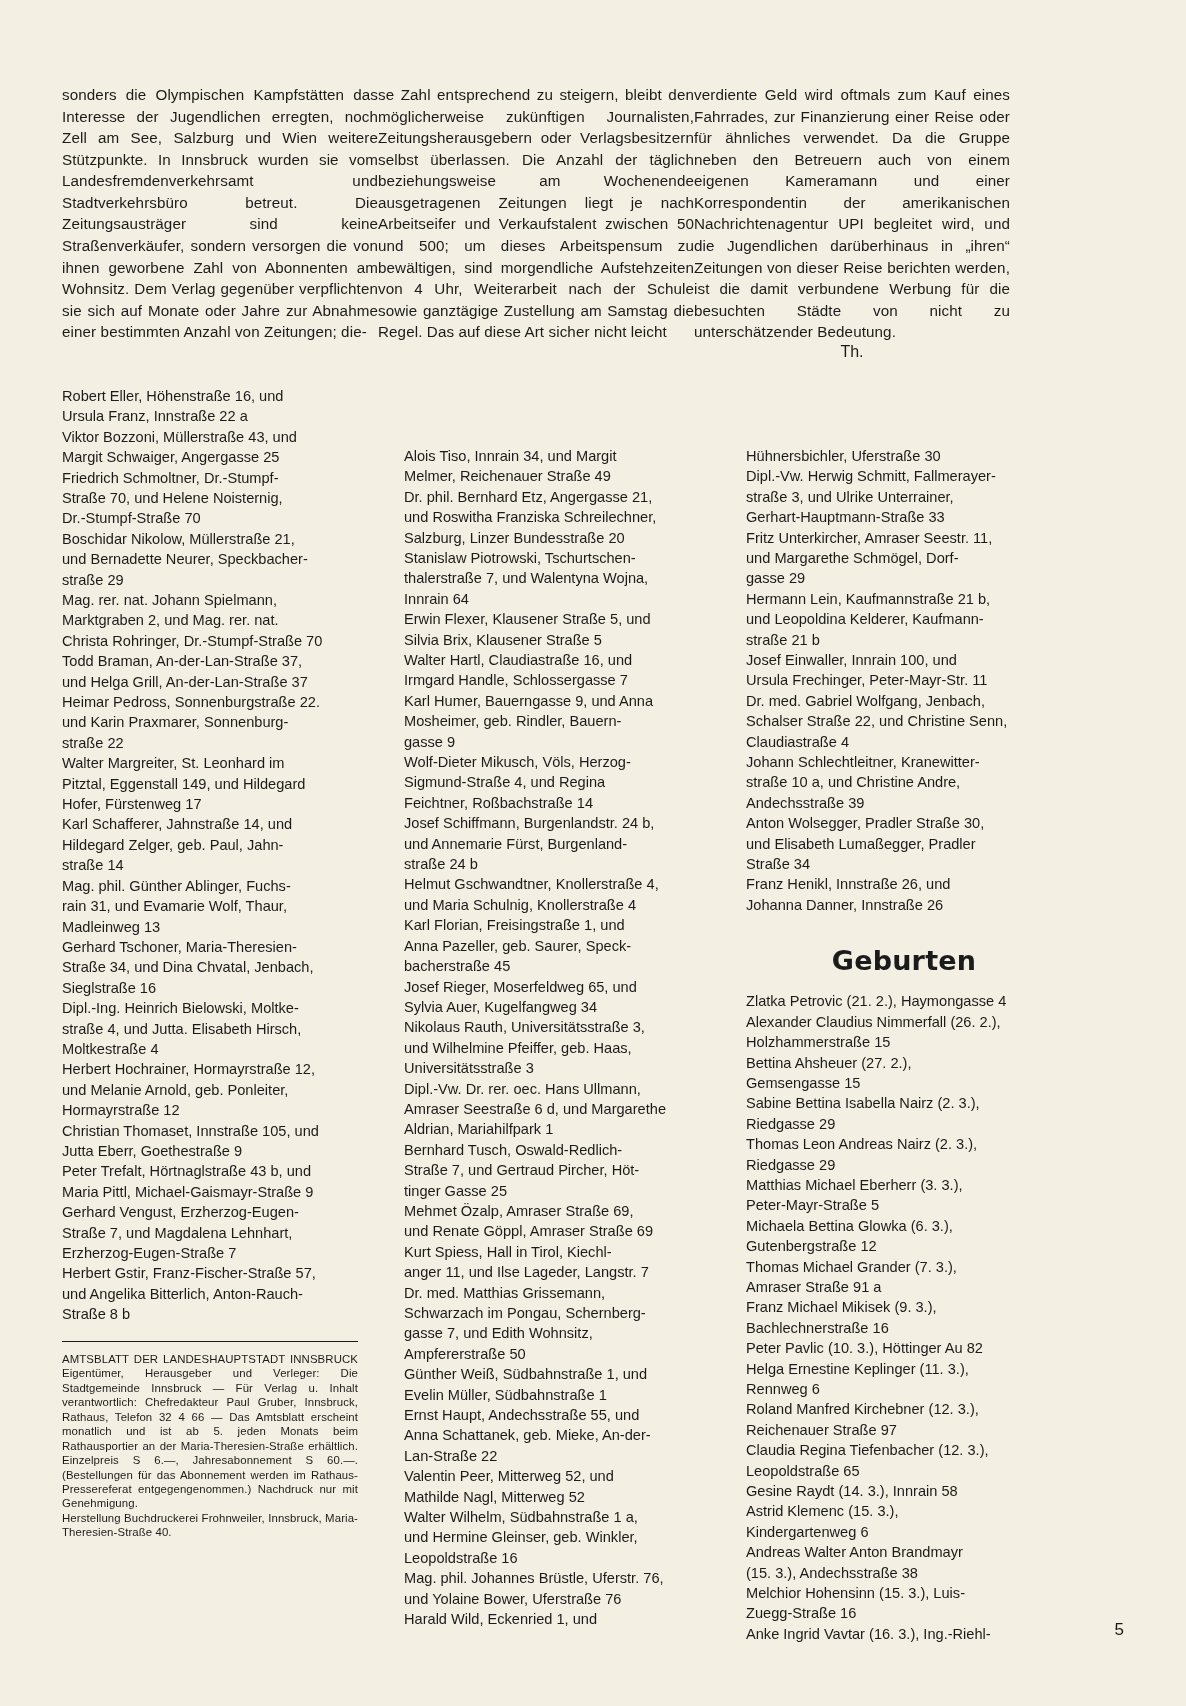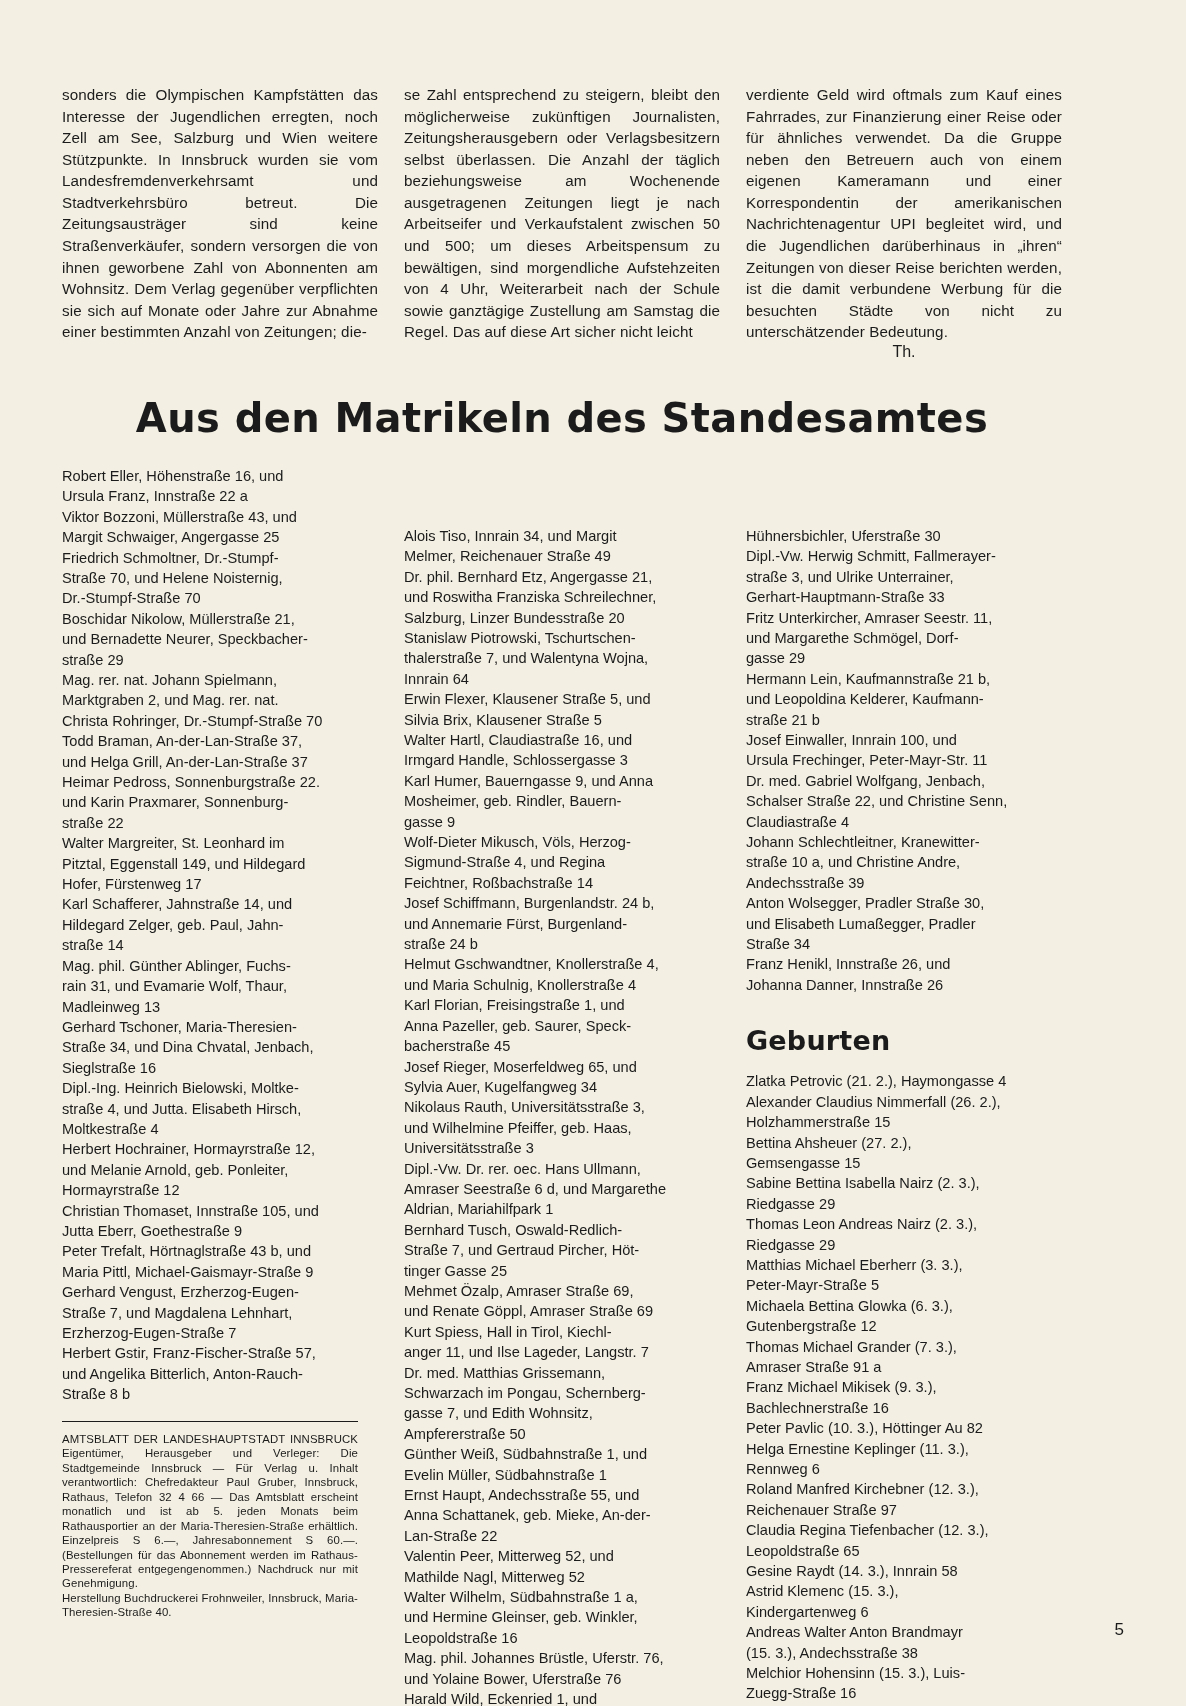--- a/index.html
+++ b/index.html
@@ -25,21 +25,20 @@
   .content {
     position: absolute;
     left: 62px;
     top: 84px;
     width: 1000px;
   }
 
   
   .top-cols {
     display: flex;
-    gap: 26px;
   }
   .top-col {
     width: 316px;
   }
   .top-col p {
     margin: 0;
     font-size: 15.2px;
     line-height: 1.42;
     text-align: justify;
     text-justify: inter-word;
@@ -66,21 +65,21 @@
     gap: 26px;
     margin-top: 26px;
   }
   .reg-col {
     width: 316px;
   }
   .sec-title {
     font-size: 27px;
     font-weight: bold;
     font-family: "DejaVu Sans", sans-serif;
-    text-align: left;
+    text-align: center;
     margin: 0 0 16px 0;
     letter-spacing: .2px;
   }
   .sec-title.left-title {
     text-align: center;
   }
   .entry {
     font-size: 14.6px;
     line-height: 1.33;
     margin: 0 0 1px 0;
@@ -131,21 +130,20 @@
       </div>
       <div class="top-col">
         <p>se Zahl entsprechend zu steigern, bleibt den möglicherweise zukünftigen Journalisten, Zeitungsherausgebern oder Verlagsbesitzern selbst überlassen. Die Anzahl der täglich beziehungsweise am Wochenende ausgetragenen Zeitungen liegt je nach Arbeitseifer und Verkaufstalent zwischen 50 und 500; um dieses Arbeitspensum zu bewältigen, sind morgendliche Aufstehzeiten von 4 Uhr, Weiterarbeit nach der Schule sowie ganztägige Zustellung am Samstag die Regel. Das auf diese Art sicher nicht leicht</p>
       </div>
       <div class="top-col">
         <p>verdiente Geld wird oftmals zum Kauf eines Fahrrades, zur Finanzierung einer Reise oder für ähnliches verwendet. Da die Gruppe neben den Betreuern auch von einem eigenen Kameramann und einer Korrespondentin der amerikanischen Nachrichtenagentur UPI begleitet wird, und die Jugendlichen darüberhinaus in „ihren“ Zeitungen von dieser Reise berichten werden, ist die damit verbundene Werbung für die besuchten Städte von nicht zu unterschätzender Bedeutung.</p>
         <span class="sig">Th.</span>
       </div>
     </div>
 
-    <div class="headline">Aus den Matrikeln des Standesamtes</div>
 
     <div class="reg-cols">
 
       <div class="reg-col">
         <div id="list-m1">
             <div class="entry">Robert Eller, Höhenstraße 16, und</div>
             <div class="entry">Ursula Franz, Innstraße 22 a</div>
             <div class="entry">Viktor Bozzoni, Müllerstraße 43, und</div>
             <div class="entry">Margit Schwaiger, Angergasse 25</div>
             <div class="entry">Friedrich Schmoltner, Dr.-Stumpf-</div>
@@ -203,21 +201,21 @@
             <div class="entry">Melmer, Reichenauer Straße 49</div>
             <div class="entry">Dr. phil. Bernhard Etz, Angergasse 21,</div>
             <div class="entry">und Roswitha Franziska Schreilechner,</div>
             <div class="entry">Salzburg, Linzer Bundesstraße 20</div>
             <div class="entry">Stanislaw Piotrowski, Tschurtschen-</div>
             <div class="entry">thalerstraße 7, und Walentyna Wojna,</div>
             <div class="entry">Innrain 64</div>
             <div class="entry">Erwin Flexer, Klausener Straße 5, und</div>
             <div class="entry">Silvia Brix, Klausener Straße 5</div>
             <div class="entry">Walter Hartl, Claudiastraße 16, und</div>
-            <div class="entry">Irmgard Handle, Schlossergasse 3</div>
+            <div class="entry">Irmgard Handle, Schlossergasse 7</div>
             <div class="entry">Karl Humer, Bauerngasse 9, und Anna</div>
             <div class="entry">Mosheimer, geb. Rindler, Bauern-</div>
             <div class="entry">gasse 9</div>
             <div class="entry">Wolf-Dieter Mikusch, Völs, Herzog-</div>
             <div class="entry">Sigmund-Straße 4, und Regina</div>
             <div class="entry">Feichtner, Roßbachstraße 14</div>
             <div class="entry">Josef Schiffmann, Burgenlandstr. 24 b,</div>
             <div class="entry">und Annemarie Fürst, Burgenland-</div>
             <div class="entry">straße 24 b</div>
             <div class="entry">Helmut Gschwandtner, Knollerstraße 4,</div>

